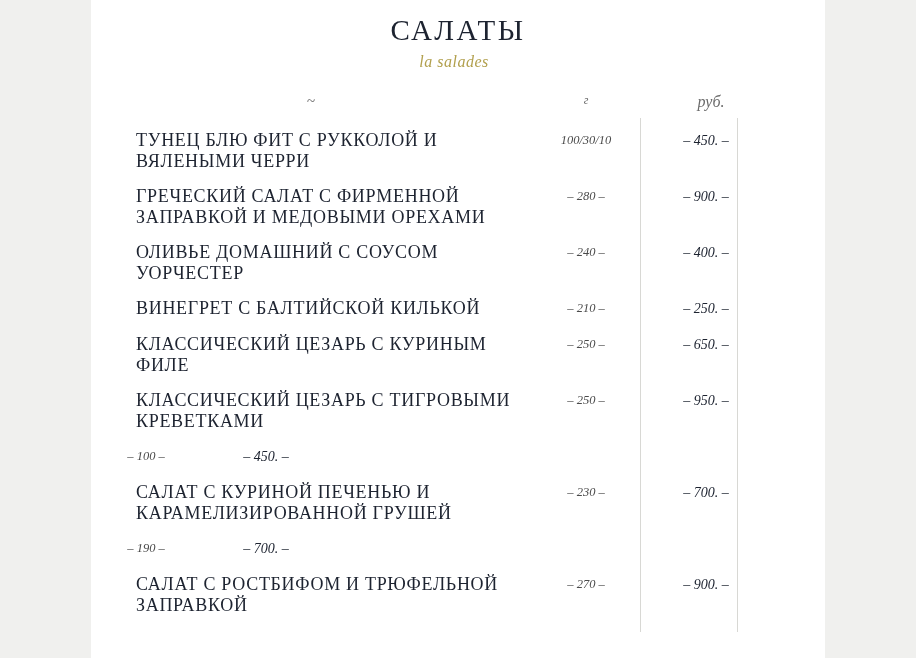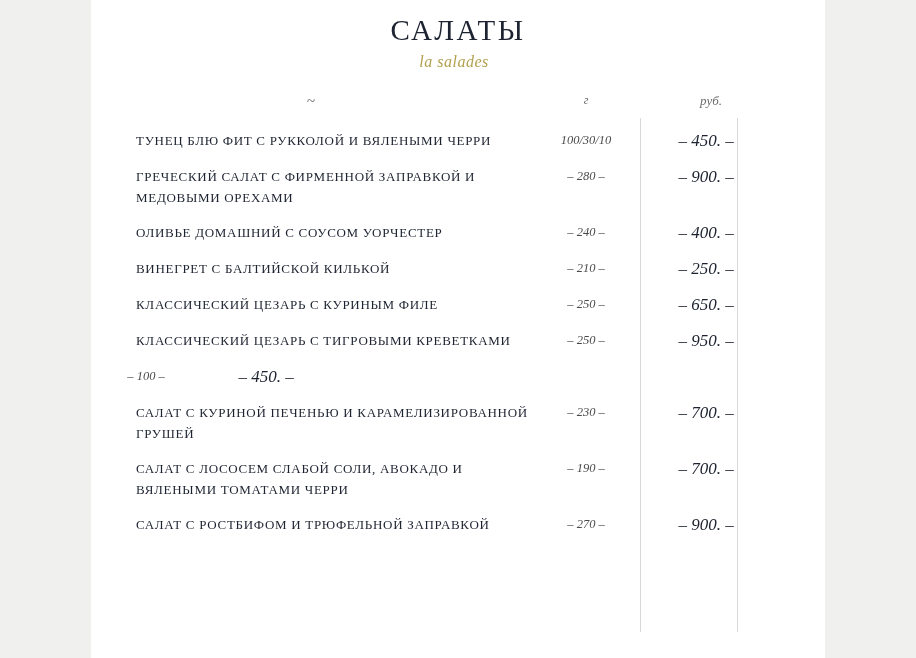--- a/index.html
+++ b/index.html
@@ -68,59 +68,59 @@
     font-style: italic;
     font-size: 12px;
     color: #6b6b6b;
   }
   .hdr-rub {
     position: absolute;
     left: 560px;
     width: 120px;
     text-align: center;
     font-style: italic;
-    font-size: 13px;
+    font-size: 16px;
     color: #6b6b6b;
   }
   #items {
     position: relative;
     margin-top: 4px;
   }
   .item-row {
     position: relative;
     display: flex;
     align-items: flex-start;
     padding: 7px 0 7px 0;
     min-height: 22px;
   }
   .item-name {
     width: 440px;
     padding-left: 45px;
     box-sizing: border-box;
     font-family: "Liberation Serif", serif;
-    font-size: 13px;
+    font-size: 18px;
     letter-spacing: 0.7px;
     color: #1d2330;
     line-height: 21px;
     text-transform: uppercase;
   }
   .item-weight {
     width: 110px;
     text-align: center;
     font-style: italic;
     font-size: 12.5px;
     color: #4a4a4a;
     line-height: 21px;
     white-space: nowrap;
   }
   .item-price {
     width: 130px;
     text-align: center;
     font-style: italic;
-    font-size: 17px;
+    font-size: 14px;
     color: #1d2330;
     line-height: 21px;
     white-space: nowrap;
   }
   .rule-left {
     position: absolute;
     left: 549px;
     top: 118px;
     width: 1px;
     height: 514px;
@@ -187,21 +187,20 @@
       <div class="item-row">
         <div class="item-weight">– 100 –</div>
         <div class="item-price">– 450. –</div>
       </div>
       <div class="item-row">
         <div class="item-name">САЛАТ С КУРИНОЙ ПЕЧЕНЬЮ И КАРАМЕЛИЗИРОВАННОЙ ГРУШЕЙ</div>
         <div class="item-weight">– 230 –</div>
         <div class="item-price">– 700. –</div>
       </div>
       <div class="item-row">
-        <div class="item-name">САЛАТ С ЛОСОСЕМ СЛАБОЙ СОЛИ, АВОКАДО И ВЯЛЕНЫМИ ТОМАТАМИ ЧЕРРИ</div>
         <div class="item-weight">– 190 –</div>
         <div class="item-price">– 700. –</div>
       </div>
       <div class="item-row">
         <div class="item-name">САЛАТ С РОСТБИФОМ И ТРЮФЕЛЬНОЙ ЗАПРАВКОЙ</div>
         <div class="item-weight">– 270 –</div>
         <div class="item-price">– 900. –</div>
       </div>
     </div>
 

